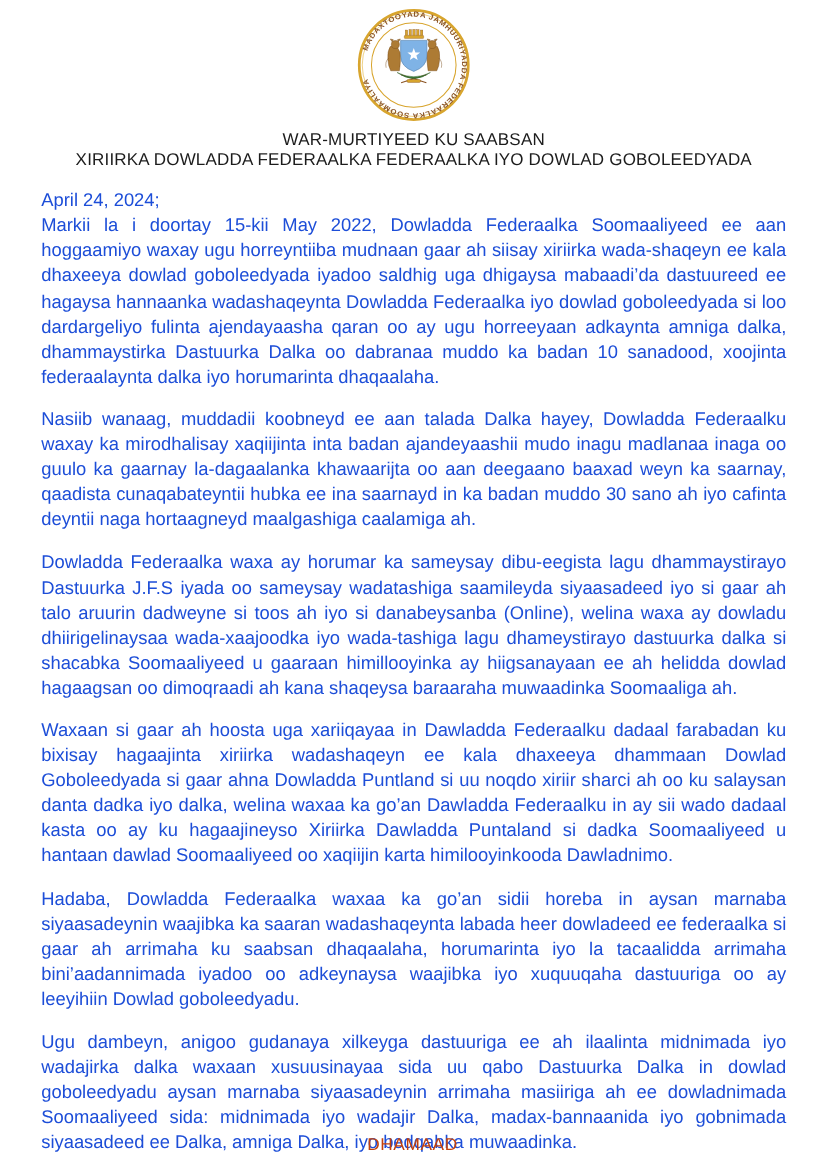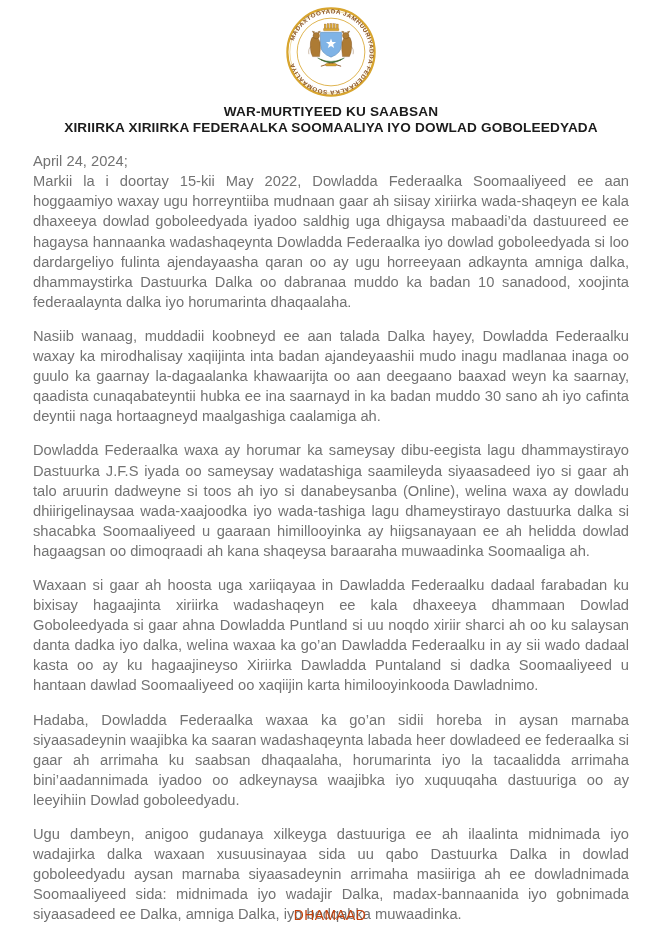--- a/index.html
+++ b/index.html
@@ -11,27 +11,27 @@
     padding:6px 31px 0 33px;
     background:#ffffff;
     overflow:hidden;
     font-family:"Liberation Sans", sans-serif;
   }
   .seal-wrap { width:92px; height:92px; margin:0 auto 6px auto; }
   .seal-wrap svg { width:92px; height:92px; display:block; }
   .title {
     margin:0; text-align:center;
     font-size:13.6px; line-height:15.6px;
-    font-weight:700; color:#1c1c1c; letter-spacing:0.15px;
+    font-weight:400; color:#1c1c1c; letter-spacing:0.15px;
   }
   .title.second { margin-bottom:16px; }
   .doc p {
     margin:0 0 14px 0;
     font-size:14.7px; line-height:20.1px;
-    color:#737373;
+    color:#1d4ed8;
     text-align:justify;
     text-justify:inter-word;
   }
   .doc p.date-line { margin:0; text-align:left; }
   .footer-line {
     position:absolute; left:0; right:0; bottom:10px;
     text-align:center;
     font-size:13.8px; letter-spacing:0.5px; color:#c2410c;
   }
 </style>
@@ -85,21 +85,21 @@
 
       <g>
         <path d="M39 65.5 L61 58.5 M39 58.5 L61 65.5" stroke="#8A5426" stroke-width="1" fill="none"></path>
         <path d="M35.5 56.5 q14.5 7.5 29 0 q-14.5 10.5 -29 0 z" fill="#3E7C38" stroke="#2e5e2a" stroke-width="0.4"></path>
         <rect x="44" y="62.6" width="12" height="2.6" rx="1.2" fill="#D8A52E" stroke="#8A5426" stroke-width="0.35"></rect>
       </g>
     </svg>
   </div>
 
   <h1 class="title">WAR-MURTIYEED KU SAABSAN</h1>
-  <h2 class="title second">XIRIIRKA XIRIIRKA FEDERAALKA SOOMAALIYA IYO DOWLAD GOBOLEEDYADA</h2>
+  <h2 class="title second">XIRIIRKA DOWLADDA FEDERAALKA FEDERAALKA IYO DOWLAD GOBOLEEDYADA</h2>
 
   <div class="doc">
     <p class="date-line">April 24, 2024;</p>
     <p>Markii la i doortay 15-kii May 2022, Dowladda Federaalka Soomaaliyeed ee aan hoggaamiyo waxay ugu horreyntiiba mudnaan gaar ah siisay xiriirka wada-shaqeyn ee kala dhaxeeya dowlad goboleedyada iyadoo saldhig uga dhigaysa mabaadi’da dastuureed ee hagaysa hannaanka wadashaqeynta Dowladda Federaalka iyo dowlad goboleedyada si loo dardargeliyo fulinta ajendayaasha qaran oo ay ugu horreeyaan adkaynta amniga dalka, dhammaystirka Dastuurka Dalka oo dabranaa muddo ka badan 10 sanadood, xoojinta federaalaynta dalka iyo horumarinta dhaqaalaha.</p>
     <p>Nasiib wanaag, muddadii koobneyd ee aan talada Dalka hayey, Dowladda Federaalku waxay ka mirodhalisay xaqiijinta inta badan ajandeyaashii mudo inagu madlanaa inaga oo guulo ka gaarnay la-dagaalanka khawaarijta oo aan deegaano baaxad weyn ka saarnay, qaadista cunaqabateyntii hubka ee ina saarnayd in ka badan muddo 30 sano ah iyo cafinta deyntii naga hortaagneyd maalgashiga caalamiga ah.</p>
     <p>Dowladda Federaalka waxa ay horumar ka sameysay dibu-eegista lagu dhammaystirayo Dastuurka J.F.S iyada oo sameysay wadatashiga saamileyda siyaasadeed iyo si gaar ah talo aruurin dadweyne si toos ah iyo si danabeysanba (Online), welina waxa ay dowladu dhiirigelinaysaa wada-xaajoodka iyo wada-tashiga lagu dhameystirayo dastuurka dalka si shacabka Soomaaliyeed u gaaraan himillooyinka ay hiigsanayaan ee ah helidda dowlad hagaagsan oo dimoqraadi ah kana shaqeysa baraaraha muwaadinka Soomaaliga ah.</p>
     <p>Waxaan si gaar ah hoosta uga xariiqayaa in Dawladda Federaalku dadaal farabadan ku bixisay hagaajinta xiriirka wadashaqeyn ee kala dhaxeeya dhammaan Dowlad Goboleedyada si gaar ahna Dowladda Puntland si uu noqdo xiriir sharci ah oo ku salaysan danta dadka iyo dalka, welina waxaa ka go’an Dawladda Federaalku in ay sii wado dadaal kasta oo ay ku hagaajineyso Xiriirka Dawladda Puntaland si dadka Soomaaliyeed u hantaan dawlad Soomaaliyeed oo xaqiijin karta himilooyinkooda Dawladnimo.</p>
     <p>Hadaba, Dowladda Federaalka waxaa ka go’an sidii horeba in aysan marnaba siyaasadeynin waajibka ka saaran wadashaqeynta labada heer dowladeed ee federaalka si gaar ah arrimaha ku saabsan dhaqaalaha, horumarinta iyo la tacaalidda arrimaha bini’aadannimada iyadoo oo adkeynaysa waajibka iyo xuquuqaha dastuuriga oo ay leeyihiin Dowlad goboleedyadu.</p>
     <p>Ugu dambeyn, anigoo gudanaya xilkeyga dastuuriga ee ah ilaalinta midnimada iyo wadajirka dalka waxaan xusuusinayaa sida uu qabo Dastuurka Dalka in dowlad goboleedyadu aysan marnaba siyaasadeynin arrimaha masiiriga ah ee dowladnimada Soomaaliyeed sida: midnimada iyo wadajir Dalka, madax-bannaanida iyo gobnimada siyaasadeed ee Dalka, amniga Dalka, iyo bedqabka muwaadinka.</p>
   </div>

